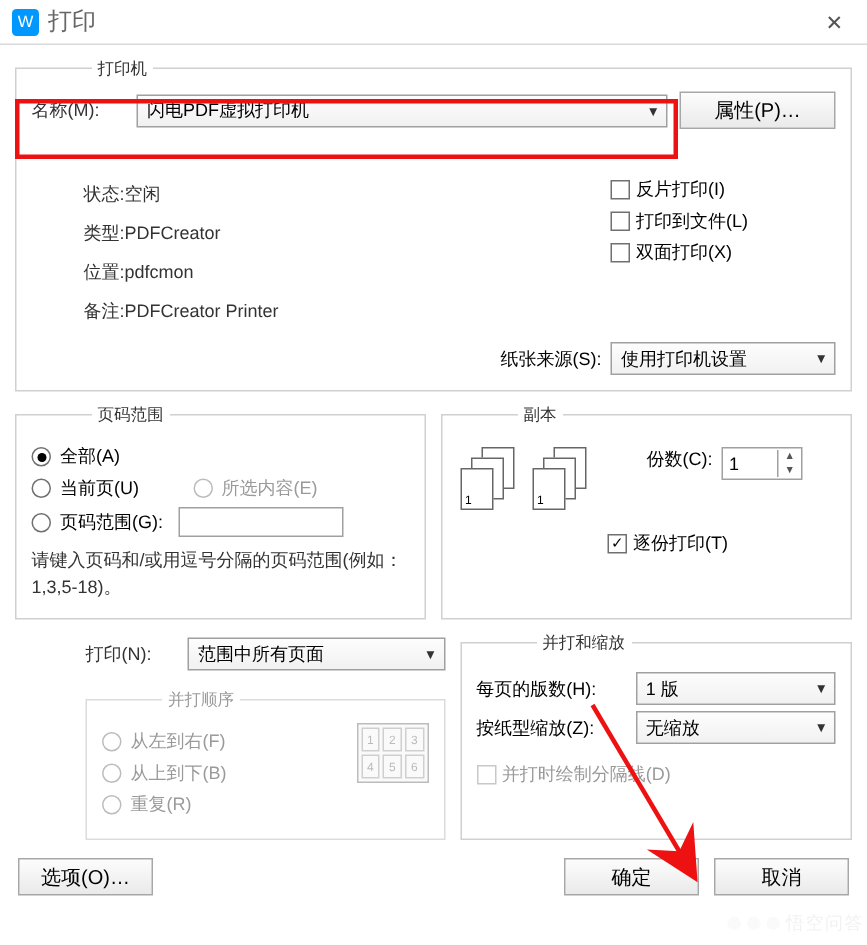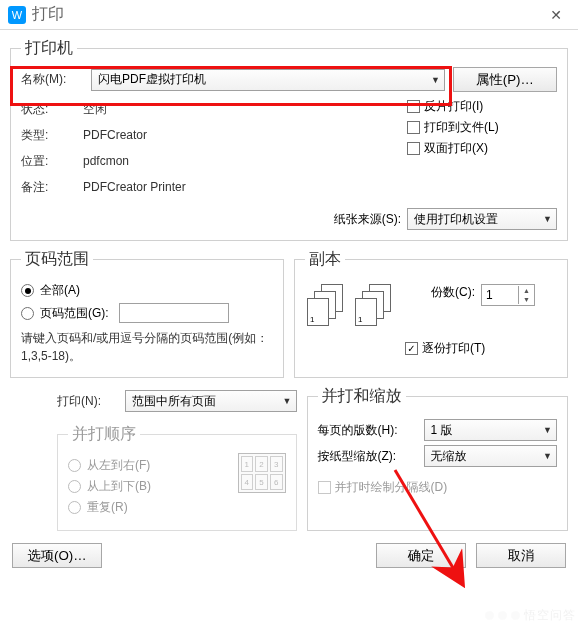--- a/index.html
+++ b/index.html
@@ -34,21 +34,21 @@
 .title { color: #666; font-size: 16px; }
 .tb-spacer { flex: 1; }
 .close-x { color: #555; font-size: 14px; padding: 4px 8px; }
 .content { padding: 8px 10px; }
 fieldset {
   border: 1px solid #d0d0d0;
   padding: 8px 10px 10px 10px;
   margin-bottom: 8px;
   position: relative;
 }
-legend { padding: 0 4px; color: #333; font-size: 16px; }
+legend { padding: 0 4px; color: #333; font-size: 11px; margin-left: 40px; }
 .row { display: flex; align-items: center; margin: 4px 0; min-height: 22px; }
 .lbl { width: 62px; color: #333; }
 .val { color: #333; }
 .combo {
   flex: 1;
   height: 22px;
   border: 1px solid #a0a0a0;
   background: linear-gradient(#fdfdfd,#f1f1f1);
   display: flex;
   align-items: center;
@@ -168,21 +168,21 @@
 
     <div class="printer-top">
       <div class="lbl">名称(M):</div>
       <div class="combo">
         <span>闪电PDF虚拟打印机</span>
         <span class="arrow">▼</span>
       </div>
       <button class="btn">属性(P)…</button>
     </div>
 
-    <div class="printer-info-block" style="margin-top:2px;">
+    <div class="printer-info-block" style="margin-top:28px;text-align:right;">
       <div>
         <div class="row">
             <span class="lbl">状态:</span>
             <span class="val">空闲</span>
           </div>
         <div class="row">
             <span class="lbl">类型:</span>
             <span class="val">PDFCreator</span>
           </div>
         <div class="row">
@@ -219,20 +219,27 @@
     </div>
   </fieldset>
 
   <div class="half-cols">
     <fieldset>
       <legend>页码范围</legend>
       <div class="radio-row">
           <span class="radio sel"></span>
           <span>全部(A)</span>
         </div>
+      <div class="radio-row">
+        <span class="radio"></span>
+          <span>当前页(U)</span>
+        <span style="width:24px;"></span>
+        <span class="radio dis"></span>
+          <span class="dis-text">所选内容(E)</span>
+      </div>
       <div class="radio-row">
         <span class="radio"></span>
           <span>页码范围(G):</span>
         <input class="text-input" style="width: 110px; margin-left: 4px;">
       </div>
       <div class="hint">请键入页码和/或用逗号分隔的页码范围(例如：1,3,5-18)。</div>
     </fieldset>
 
     <fieldset>
       <legend>副本</legend>

